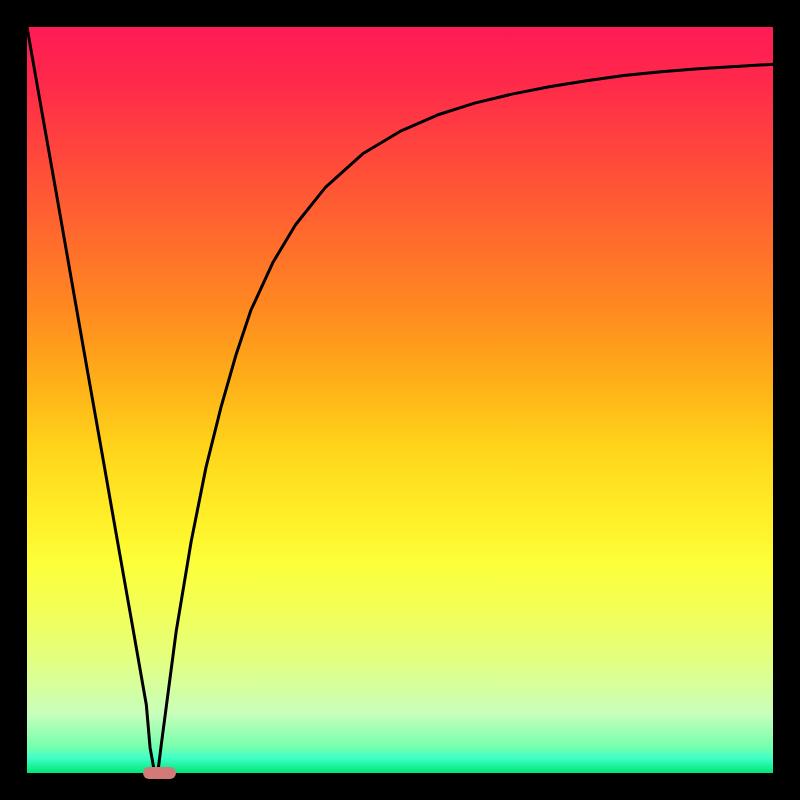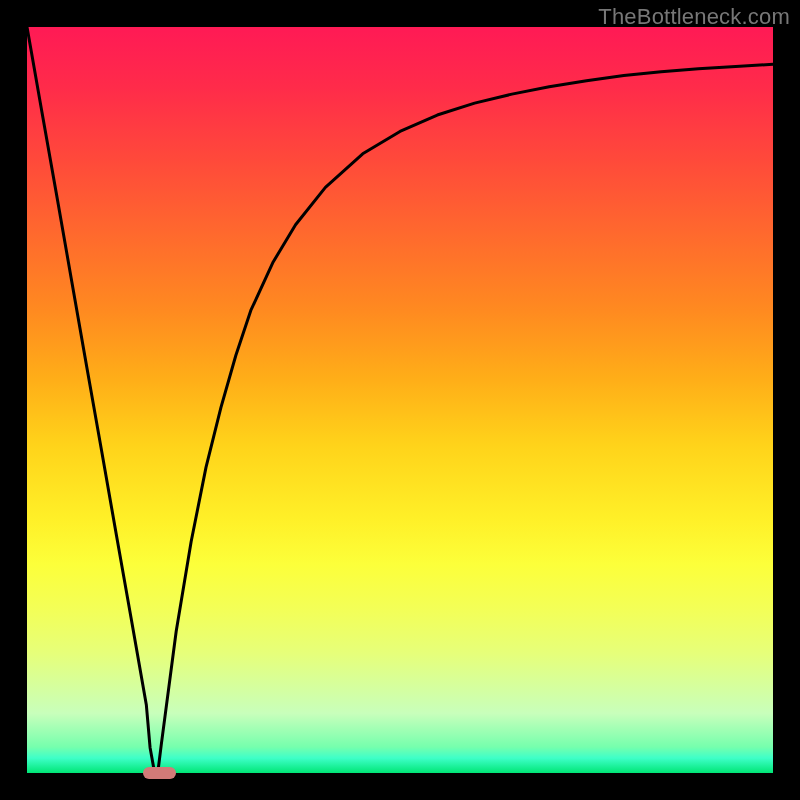--- a/index.html
+++ b/index.html
@@ -64,21 +64,20 @@
     height: 12px;
     border-radius: 6px;
     background: #d17a78;
   }
 </style>
 </head>
 <body>
 
 <div class="frame">
 
-  <div class="watermark">TheBottleneck.com</div>
 
   <div class="plot-area">
     <svg class="curves" viewBox="0 0 746 746" preserveAspectRatio="none">
       <path id="curve-path" d="M0.00 0.00 L14.92 85.04 L29.84 169.34 L44.76 254.39 L59.68 339.43 L74.60 423.73 L89.52 508.77 L104.44 593.07 L119.36 678.11 L123.09 720.64 L126.82 741.52 L131.30 741.52 L134.28 717.65 L149.20 604.26 L164.12 514.74 L179.04 440.14 L193.96 380.46 L208.88 328.24 L223.80 283.48 L246.18 234.99 L268.56 197.69 L298.40 160.39 L335.70 126.82 L373.00 104.44 L410.30 88.03 L447.60 76.09 L484.90 67.14 L522.20 59.68 L559.50 53.71 L596.80 48.49 L634.10 44.76 L671.40 41.78 L708.70 39.54 L746.00 37.30" fill="none" stroke="#000000" stroke-width="3" stroke-linejoin="round" stroke-linecap="round"></path>
     </svg>
     <div id="opt-marker" class="marker" style="left: 115.63px; width: 33.57px; top: 740px; background: rgb(209, 122, 120);"></div>
   </div>
 
 </div>
 

